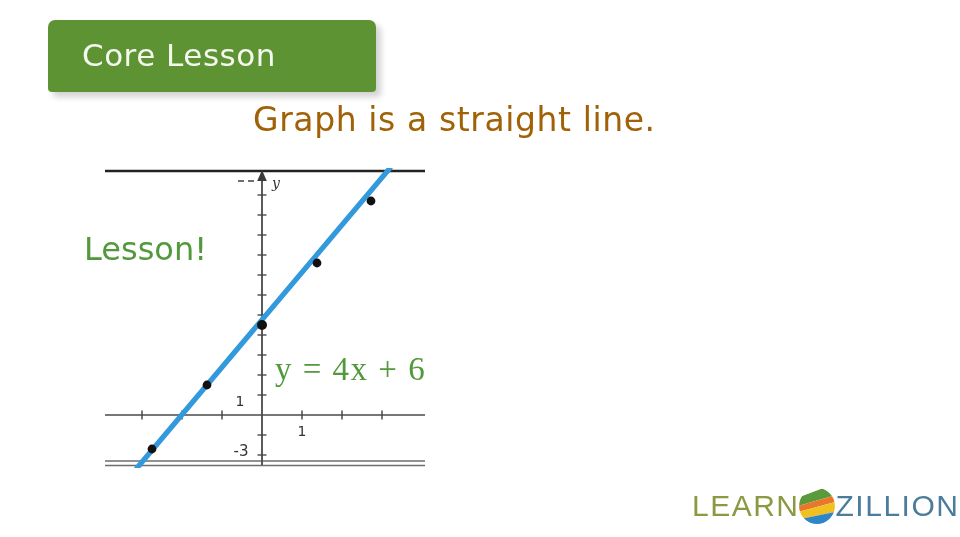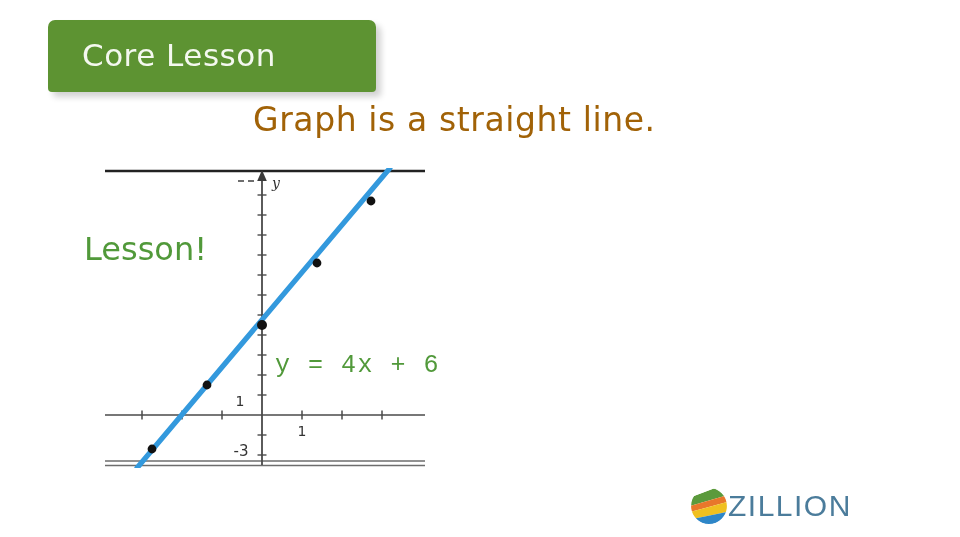--- a/index.html
+++ b/index.html
@@ -78,22 +78,22 @@
     color: #51993a;
     font-family: "DejaVu Sans", sans-serif;
     font-size: 32px;
     white-space: nowrap;
   }
   .annot-equation {
     position: absolute;
     left: 275px;
     top: 351px;
     color: #51993a;
-    font-family: Liberation Mono, monospace;
-    font-size: 25px;
+    font-family: Liberation Serif, serif;
+    font-size: 33px;
     letter-spacing: 1.5px;
     white-space: nowrap;
   }
 
   
   .logo {
     position: absolute;
     left: 692px;
     top: 484px;
     height: 44px;
@@ -191,20 +191,21 @@
       <text x="135" y="238" font-family="DejaVu Sans, sans-serif" font-size="14" fill="#333333" text-anchor="middle">1</text>
       <text x="136" y="288" font-family="DejaVu Sans, sans-serif" font-size="15" fill="#333333" text-anchor="middle">-3</text>
       <text x="197" y="268" font-family="DejaVu Sans, sans-serif" font-size="14" fill="#333333" text-anchor="middle">1</text>
     </svg>
   </div>
 
   <div class="annot-linear">Lesson!</div>
   <div class="annot-equation">y = 4x + 6</div>
 
   <div class="logo">
+    <span class="logo-learn">LEARN</span>
     <span class="logo-mark">
       <svg width="44" height="44" viewBox="0 0 44 44" xmlns="http://www.w3.org/2000/svg">
         <defs>
           <clipPath id="globeClip">
               <circle cx="22" cy="22" r="18.5"></circle>
             </clipPath>
         </defs>
         <circle cx="22" cy="22" r="18.5" fill="#ffffff"></circle>
         <g clip-path="url(#globeClip)">
           <path d="M -4 16 L 44 -2 L 44 10 L -4 24 Z" fill="#5b9a3c"></path>

